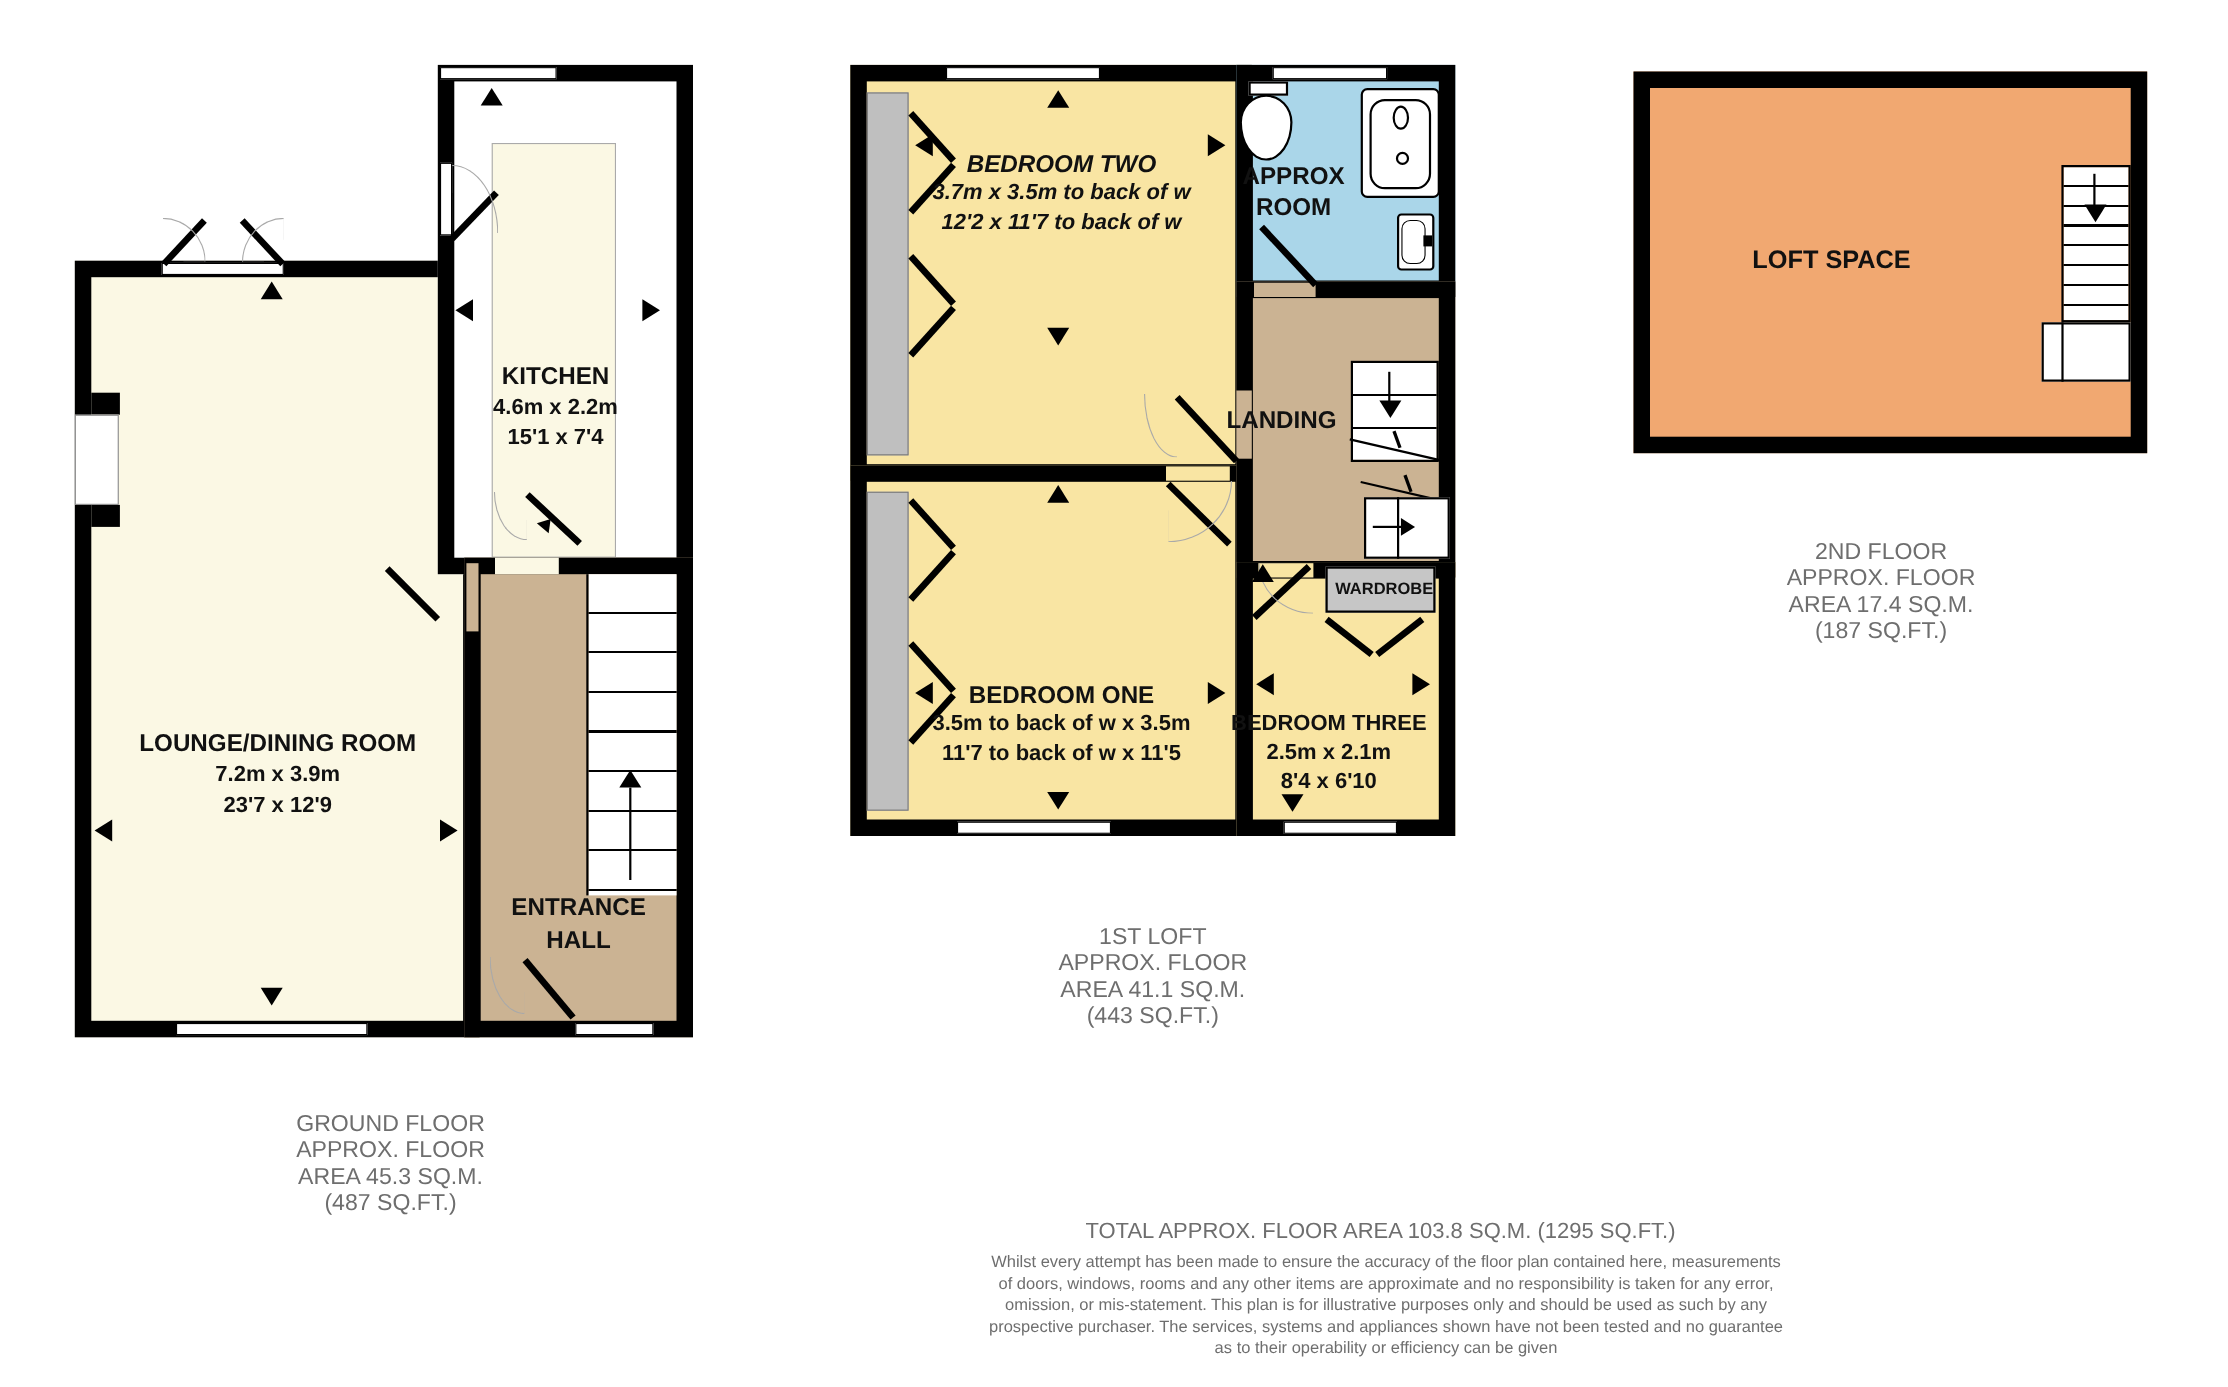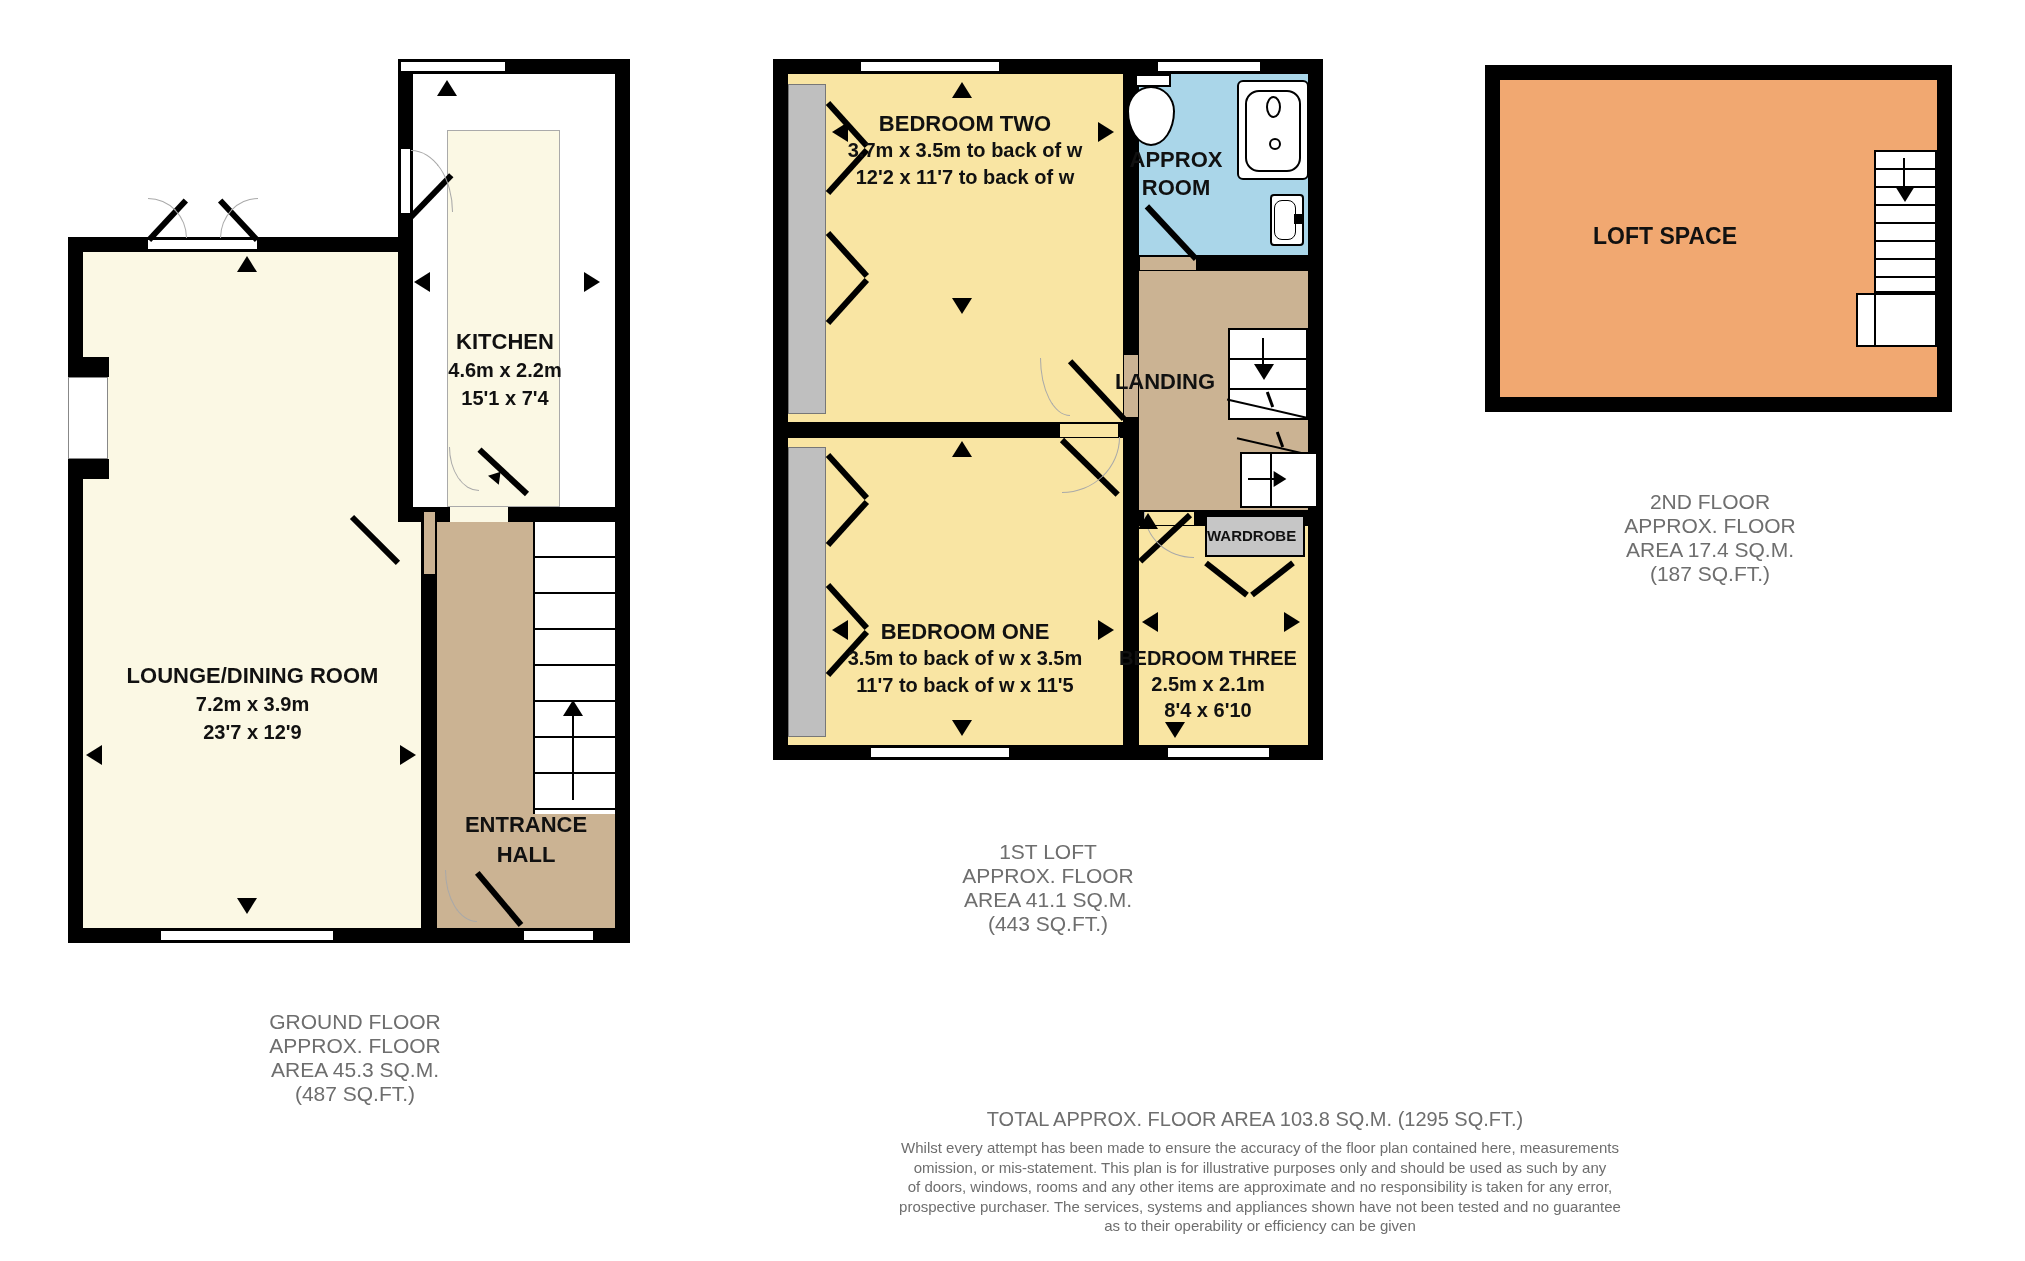--- a/index.html
+++ b/index.html
@@ -129,21 +129,21 @@
     <div class="gap" style="left:1144px;top:512px;width:50px;height:13px;background:var(--bedroom_yellow);"></div>
 
     <div class="leaf" style="left:1124px;top:416px;width:79px;transform:rotate(-133deg);"></div>
     <div class="arc arc-bl" style="left:1040px;top:358px;width:30px;height:58px;"></div>
     <div class="leaf" style="left:1196px;top:256px;width:72px;transform:rotate(-133deg);"></div>
     <div class="leaf" style="left:1062px;top:437px;width:78px;transform:rotate(44.5deg);"></div>
     <div class="arc arc-br" style="left:1062px;top:437px;width:58px;height:56px;"></div>
     <div class="leaf" style="left:1190px;top:512px;width:68px;transform:rotate(137deg);"></div>
     <div class="arc arc-bl" style="left:1144px;top:512px;width:50px;height:46px;"></div>
 
-    <div class="abs" style="left:1205px;top:515px;width:100px;height:42px;background:var(--wardrobe_grey);border:2px solid var(--wall);box-sizing:border-box;text-align:left;">
+    <div class="abs" style="left:1205px;top:515px;width:100px;height:42px;background:var(--wardrobe_grey);border:2px solid var(--wall);box-sizing:border-box;text-align:right;">
       <span style="font-weight:bold;font-size:15px;line-height:38px;color:var(--room_text);">WARDROBE</span>
     </div>
     <div class="leaf" style="left:1206px;top:560px;width:52px;transform:rotate(38deg);"></div>
     <div class="leaf" style="left:1252px;top:592px;width:52px;transform:rotate(-38deg);"></div>
 
     <div class="land-stairs" style="left:1228px;top:328px;width:80px;height:92px;"></div>
     <div class="sline" style="left:1262px;top:338px;width:2px;height:28px;"></div>
     <div class="tri tri-down" style="left:1254px;top:364px;"></div>
     <div class="sline" style="left:1226px;top:408px;width:85px;height:2px;transform:rotate(13deg);"></div>
     <div class="sline" style="left:1262px;top:398px;width:16px;height:3px;transform:rotate(70deg);"></div>
@@ -170,21 +170,21 @@
     <div class="tri tri-right" style="left:1098px;top:122px;"></div>
     <div class="tri tri-up" style="left:952px;top:441px;"></div>
     <div class="tri tri-down" style="left:952px;top:720px;"></div>
     <div class="tri tri-left" style="left:832px;top:620px;"></div>
     <div class="tri tri-right" style="left:1098px;top:620px;"></div>
     <div class="tri tri-left" style="left:1142px;top:612px;"></div>
     <div class="tri tri-right" style="left:1284px;top:612px;"></div>
     <div class="tri tri-down" style="left:1165px;top:722px;"></div>
     <div class="tri tri-up" style="left:1138px;top:513px;"></div>
 
-    <div class="rlabel" style="left:800px;top:110px;width:330px;line-height:27px;">
+    <div class="rlabel" style="left:800px;top:135px;width:330px;line-height:27px;font-style:italic;">
       <div>BEDROOM TWO</div>
       <div class="dims">3.7m x 3.5m to back of w</div>
       <div class="dims">12'2 x 11'7 to back of w</div>
     </div>
     <div class="rlabel" style="left:1076px;top:146px;width:200px;">
       <div>APPROX</div>
       <div>ROOM</div>
     </div>
     <div class="rlabel" style="left:1085px;top:368px;width:160px;">
       <div>LANDING</div>
@@ -222,20 +222,20 @@
       <div>APPROX. FLOOR</div>
       <div>AREA 17.4 SQ.M.</div>
       <div>(187 SQ.FT.)</div>
     </div>
   </div>
 
   <div>
     <div class="footer-total" style="left:700px;top:1108px;width:1110px;">TOTAL APPROX. FLOOR AREA 103.8 SQ.M. (1295 SQ.FT.)</div>
     <div class="footer-disc" style="left:690px;top:1138px;width:1140px;">
       <div>Whilst every attempt has been made to ensure the accuracy of the floor plan contained here, measurements</div>
+      <div>of doors, windows, rooms and any other items are approximate and no responsibility is taken for any error,</div>
       <div>omission, or mis-statement. This plan is for illustrative purposes only and should be used as such by any</div>
-      <div>of doors, windows, rooms and any other items are approximate and no responsibility is taken for any error,</div>
       <div>prospective purchaser. The services, systems and appliances shown have not been tested and no guarantee</div>
       <div>as to their operability or efficiency can be given</div>
     </div>
   </div>
 
 </div>
 
 </body></html>

